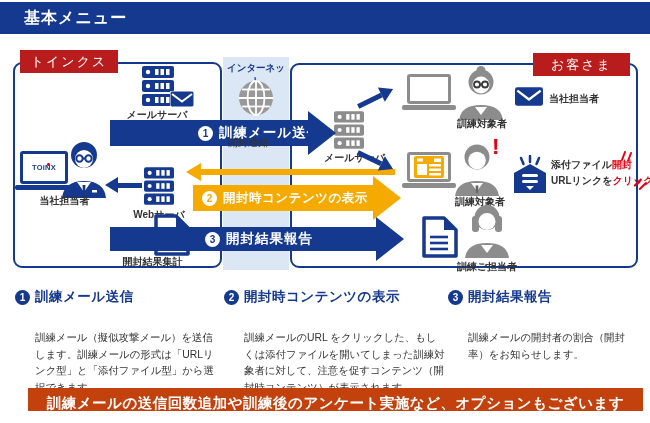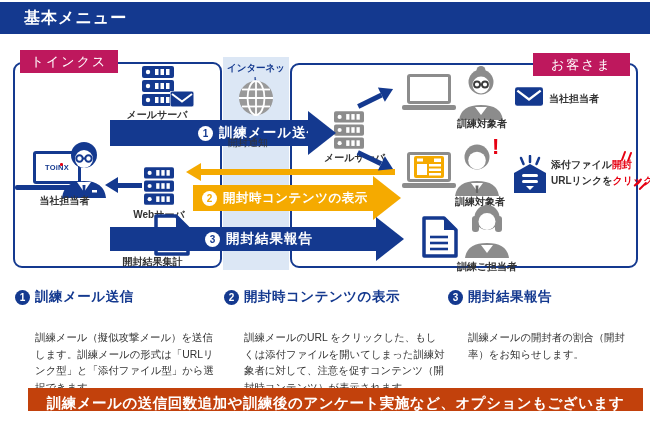--- a/index.html
+++ b/index.html
@@ -13,21 +13,21 @@
 
   
   .band{position:absolute;left:223px;top:57px;width:66px;height:213px;background:#dce7f5;}
   .band .blabel{position:absolute;left:0;top:5px;width:66px;text-align:center;font-size:9.5px;font-weight:bold;color:#14398f;}
   .band .globe{position:absolute;left:15px;top:23px;}
 
   
   .box{position:absolute;border:2px solid #14398f;border-radius:9px;background:transparent;}
   .left-box{left:13px;top:62px;width:209px;height:206px;}
   .right-box{left:290px;top:63px;width:348px;height:205px;}
-  .tab{position:absolute;background:#be185d;color:#fff;font-size:13px;letter-spacing:2px;text-align:center;z-index:4;}
+  .tab{position:absolute;background:#b91c1c;color:#fff;font-size:13px;letter-spacing:2px;text-align:center;z-index:4;}
   .left-tab{left:20px;top:50px;width:98px;height:23px;line-height:23px;}
   .right-tab{left:533px;top:47px;width:97px;height:23px;line-height:23px;margin-top:6px;}
 
   
   .cap{position:absolute;font-size:10px;font-weight:600;color:#333;text-align:center;z-index:3;}
 
   
   .arrow-band{position:absolute;display:flex;align-items:center;z-index:5;}
   .a1{left:110px;top:120px;width:198px;height:26px;background:#14398f;padding-left:88px;}
   .a2{left:193px;top:185px;width:180px;height:26px;background:#f5aa00;padding-left:9px;}
@@ -55,21 +55,21 @@
   .to-staff{left:105px;top:177px;}
   .diag-up{left:358px;top:98px;transform:rotate(-26deg);transform-origin:left center;}
   .diag-down{left:358px;top:144px;transform:rotate(26deg);transform-origin:left center;}
   .diag-up .shaft,.diag-down .shaft{width:26px;}
 
   
   .icon{position:absolute;z-index:3;}
   .laptop{position:absolute;z-index:3;}
   .laptop .screen{border-radius:3px;background:#fff;display:flex;align-items:center;justify-content:center;position:relative;}
   .laptop .base{border-radius:2px;margin-top:1px;}
-  .lp-staff .screen{width:48px;height:33px;border:3px solid #14398f;margin-left:18px;}
+  .lp-staff .screen{width:48px;height:33px;border:3px solid #14398f;margin-left:5px;}
   .lp-staff .base{width:58px;height:5px;background:#14398f;}
   .lp-gray .screen{width:44px;height:30px;border:3px solid #8c8c8c;margin-left:5px;}
   .lp-gray .base{width:54px;height:5px;background:#8c8c8c;}
   .logo{font-size:7.5px;font-weight:900;color:#14398f;letter-spacing:0.2px;}
   .logo-dot{position:absolute;left:24px;top:9px;width:2.5px;height:2.5px;border-radius:50%;background:#e60012;}
   .alert{position:absolute;color:#e60012;font-size:22px;font-weight:900;z-index:4;}
   .redtick{position:absolute;z-index:4;}
 
   
   .warn{position:absolute;left:551px;top:157px;font-size:10px;font-weight:bold;color:#333;line-height:1.6;z-index:4;white-space:nowrap;}

